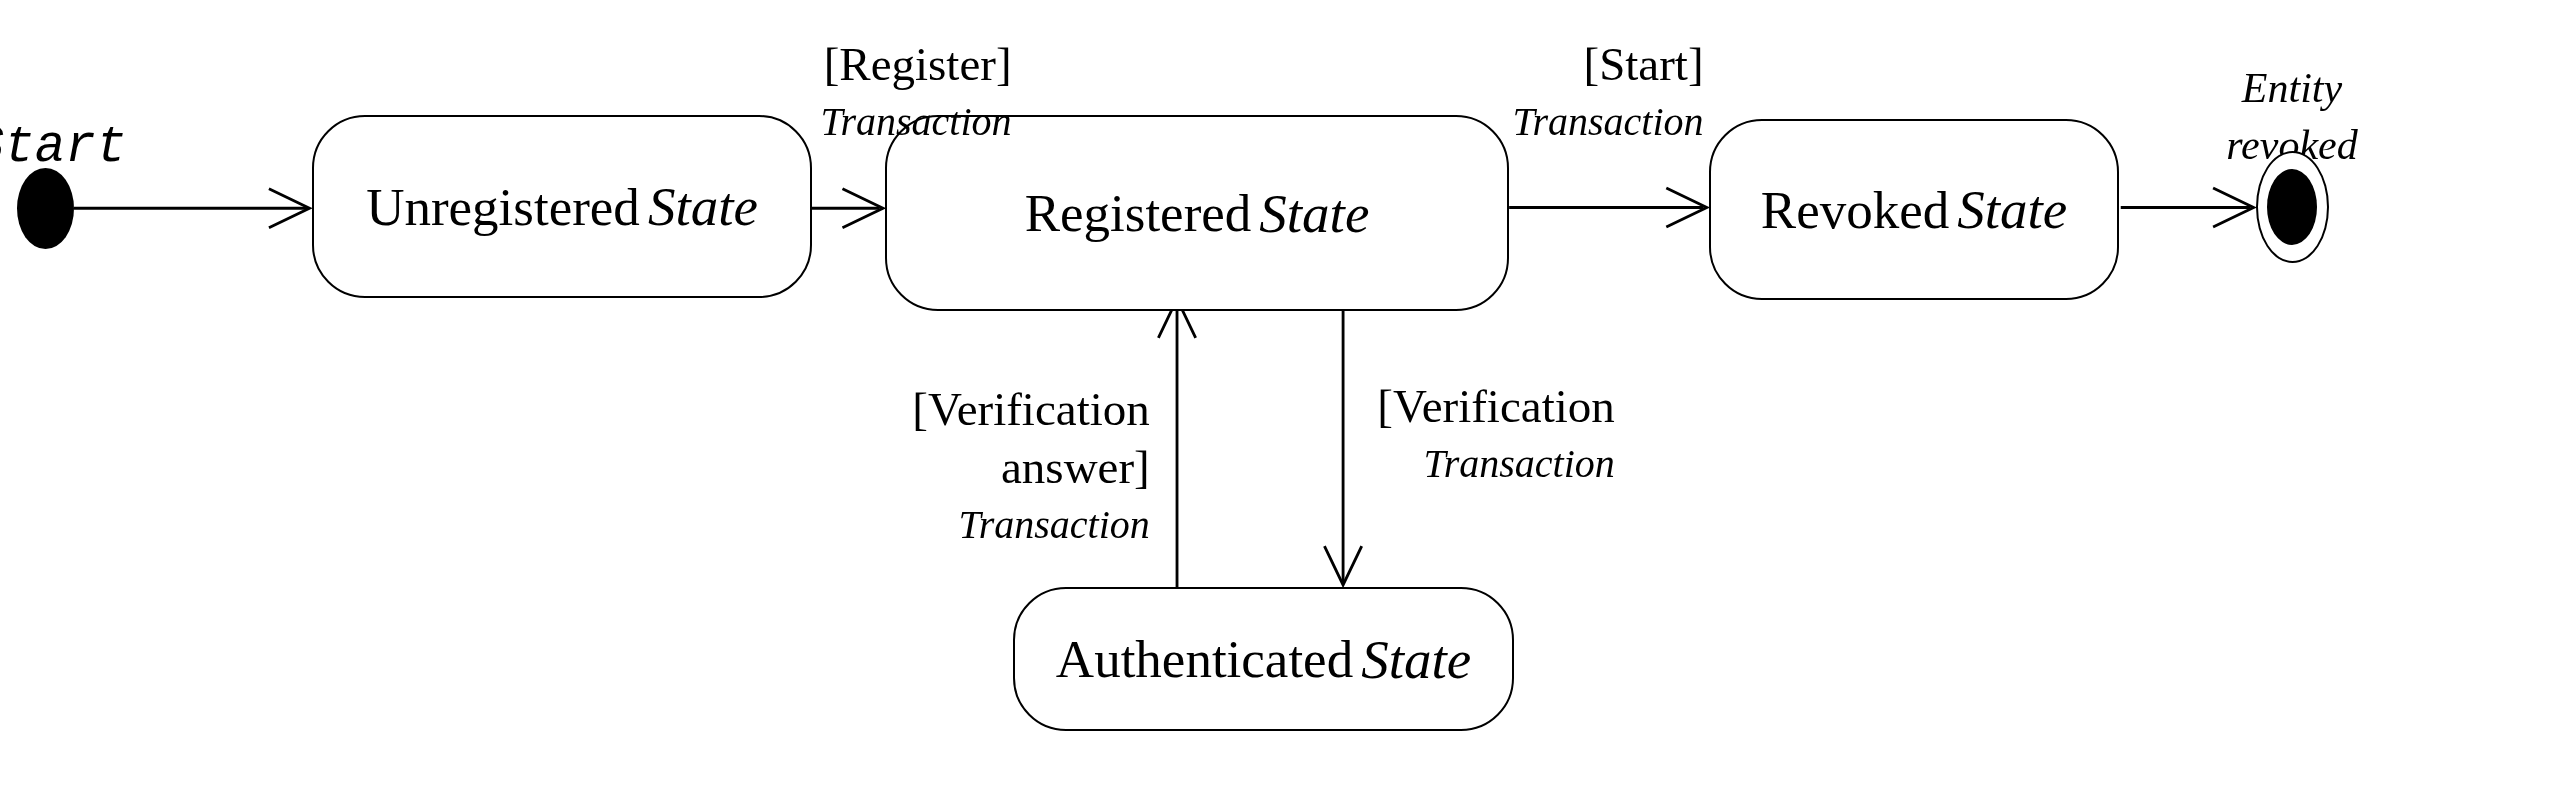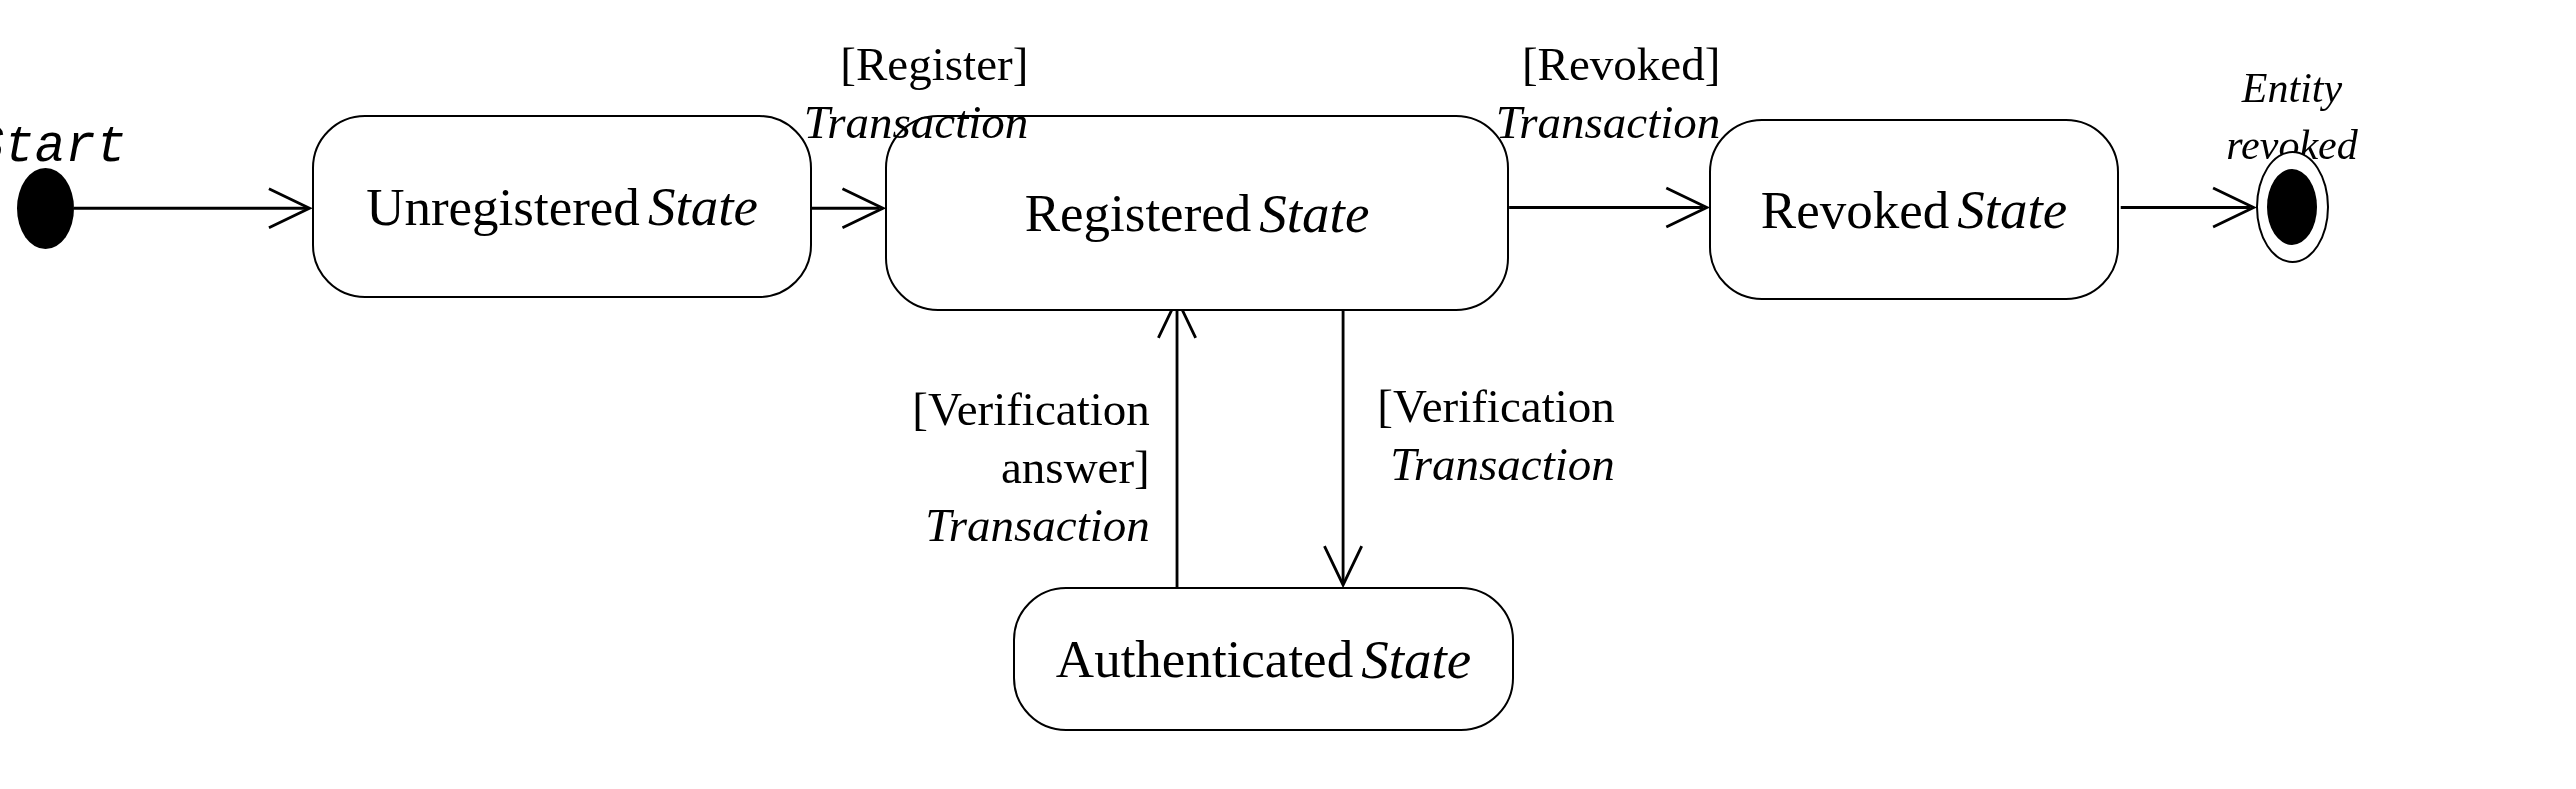--- a/index.html
+++ b/index.html
@@ -33,21 +33,21 @@
     font-size:55px;line-height:53px;font-style:italic;white-space:nowrap;
   }
   .edge-label{
     position:absolute;
     transform:translateX(-50%);
     text-align:right;
     white-space:nowrap;
     margin-top:12px;
   }
   .guard-line{font-size:47px;line-height:58px;}
-  .action-line{font-size:47px;line-height:58px;font-style:italic;}
+  .action-line{font-size:40px;line-height:58px;font-style:italic;}
   .node-label{
     position:absolute;
     transform:translateX(-50%);
     text-align:center;
     font-style:italic;
     white-space:nowrap;
     margin-top:24px;
   }
   #start-label{font-size:51px;line-height:47px;font-family:Liberation Mono, monospace;}
   #end-label{font-size:42px;line-height:57px;}
@@ -130,21 +130,21 @@
   </div>
   <div class="final-outer" style="left:2256px;top:151px;width:73px;height:112px;"></div>
   <div class="final-inner" style="left:2267px;top:169px;width:50px;height:76px;"></div>
 
   <div class="edge-label" style="left:916px;top:23px;">
     <div class="guard-line">[Register]</div>
     <div class="action-line">Transaction</div>
   </div>
 
   <div class="edge-label" style="left:1608px;top:23px;">
-    <div class="guard-line">[Revoked]</div>
+    <div class="guard-line">[Start]</div>
     <div class="action-line">Transaction</div>
   </div>
 
   <div class="edge-label" style="left:1031px;top:368px;">
     <div class="guard-line">[Verification</div>
     <div class="guard-line">answer]</div>
     <div class="action-line">Transaction</div>
   </div>
 
   <div class="edge-label" style="left:1496px;top:365px;">

